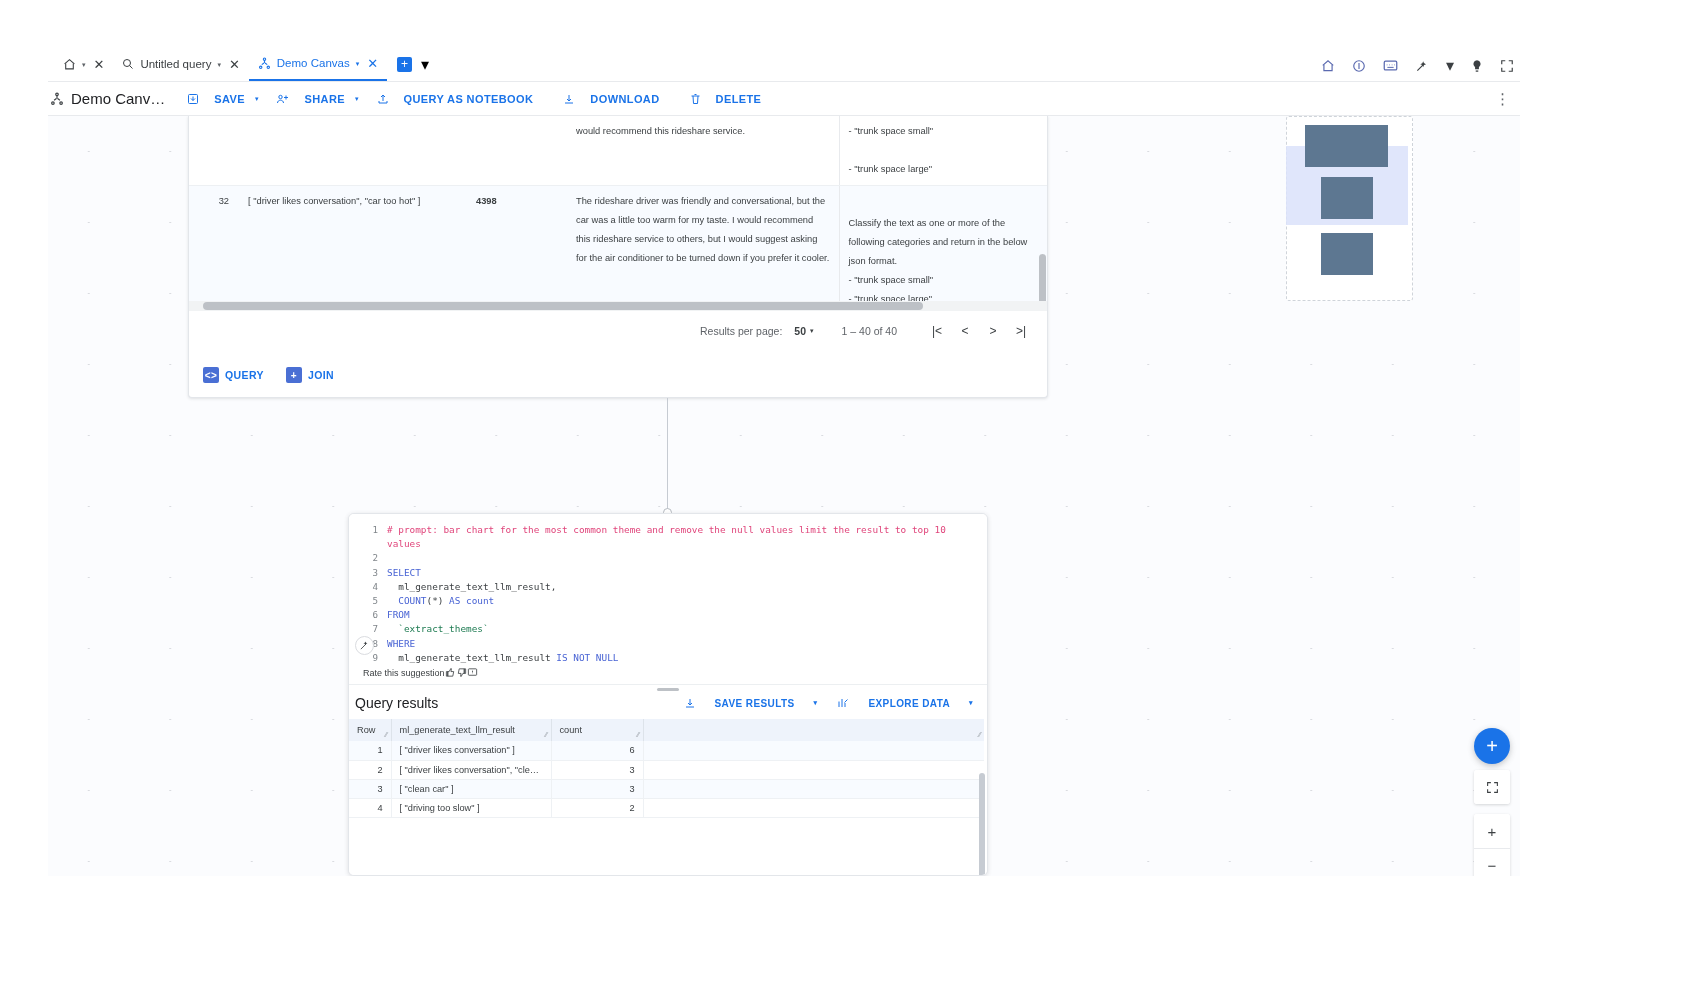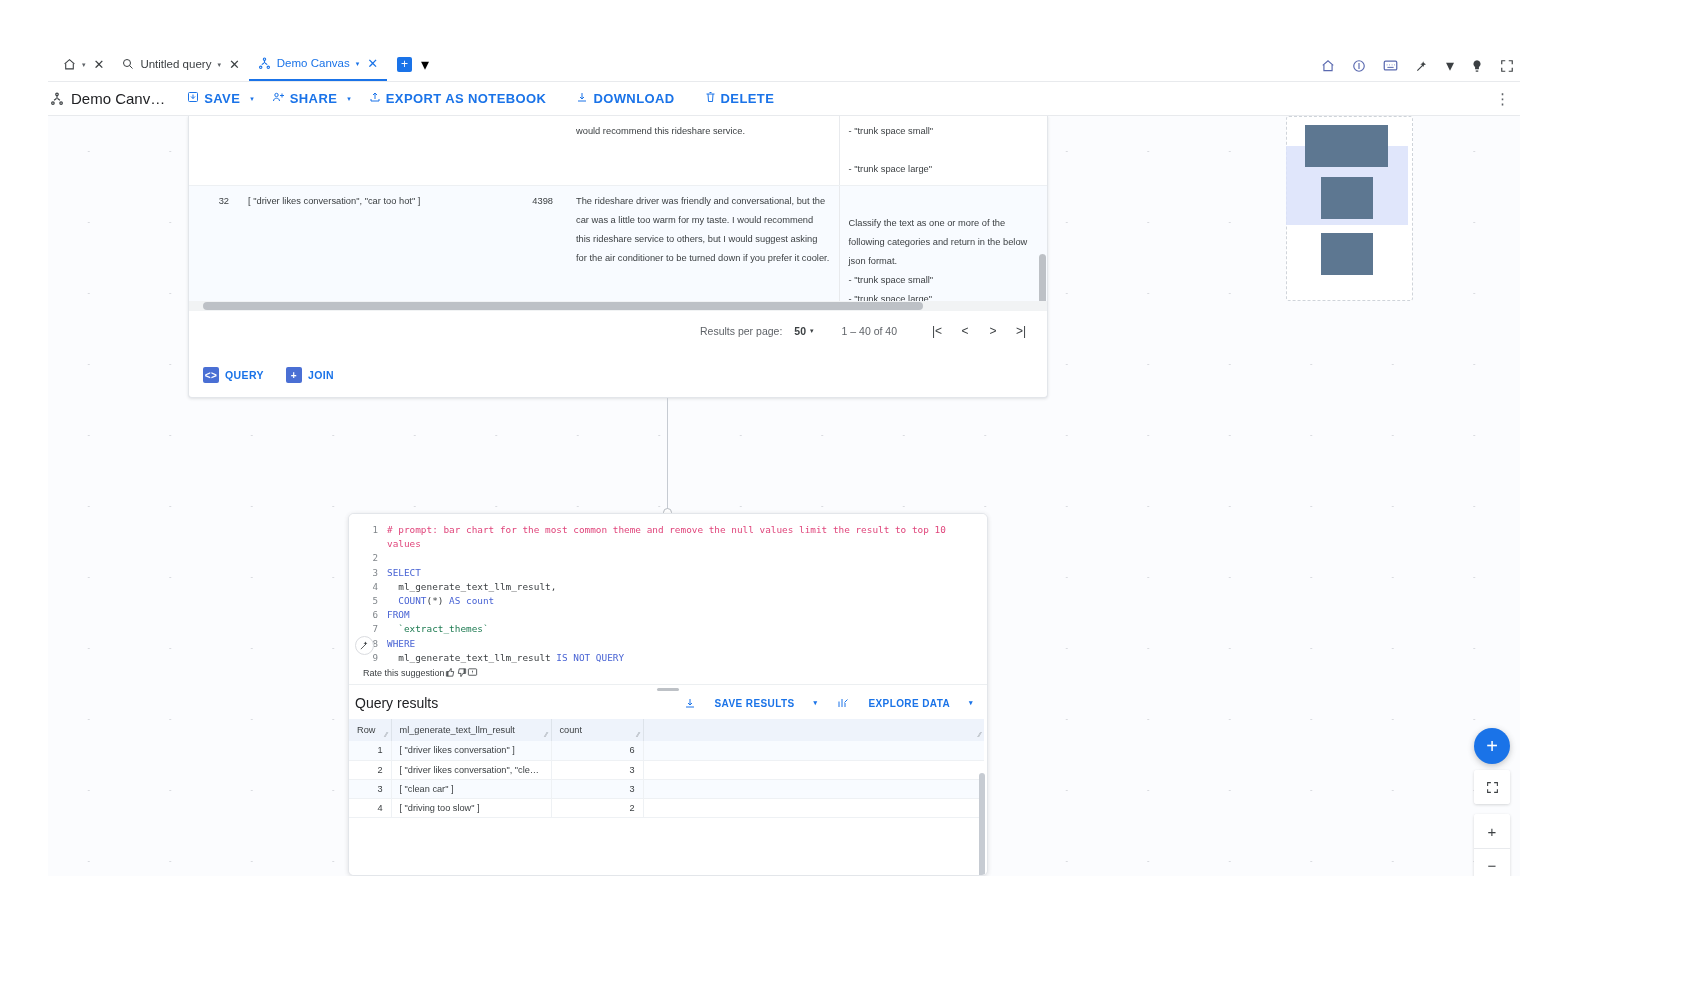--- a/index.html
+++ b/index.html
@@ -65,22 +65,22 @@
     gap: 0px;
     padding: 0 8px 0 2px;
     border-bottom: 1px solid #e8eaed;
     position: relative;
   }
   .tb-title {
     display: flex; align-items: center; gap: 7px;
     font-size: 15px; color: #202124; margin-right: 14px; white-space: nowrap;
   }
   .tb-btn {
-    display: flex; align-items: flex-start; gap: 5px;
-    color: #1a73e8; font-size: 13px; font-weight: bold;
+    display: flex; align-items: flex-end; gap: 15px;
+    color: #1a73e8; font-size: 11px; font-weight: bold;
     letter-spacing: .4px; padding: 4px 8px; cursor: pointer;
     white-space: nowrap;
   }
   .tb-caret { font-size: 7px; color: #1a73e8; padding: 0 10px 0 2px; cursor:pointer; }
   .tb-more { position: absolute; right: 10px; color: #5f6368; font-size: 15px; letter-spacing:0; line-height: 4px; cursor:pointer;}
 
   
   .canvas {
     position: relative;
     width: 1472px; height: 760px;
@@ -104,21 +104,21 @@
   }
   .dtable { width: 100%; border-collapse: collapse; table-layout: fixed; }
   .dtable td {
     font-size: 9.3px; color: #3c4043; vertical-align: top;
     padding: 6px 9px; line-height: 19px;
     border-bottom: 1px solid #edf0f3;
   }
   .dtable tr.alt td { background: #f8fbff; }
   .col-row { width: 50px; text-align: right; padding-right: 10px !important; }
   .col-arr { width: 228px; }
-  .col-num { width: 100px; text-align: right; padding-right: 14px !important;}
+  .col-num { width: 100px; padding-right: 14px !important; font-weight: bold;}
   .col-txt { width: 272px; border-right: 1px solid #e8eaed; }
   .col-cls { width: 212px; }
   .clip { overflow: hidden; }
 
   .hscroll-track {
     height: 10px; background: #f1f3f4; position: relative; flex: none;
   }
   .hscroll-thumb {
     position: absolute; left: 14px; top: 1px; height: 8px; width: 720px;
     background: #bdc1c6; border-radius: 4px;
@@ -409,21 +409,21 @@
     </div>
     <span class="tb-caret">▾</span>
 
     <div class="tb-btn">
       <span class="ico">
         <svg width="12" height="12" viewBox="0 0 24 24" fill="none" stroke="#1a73e8" stroke-width="2">
             <path d="M12 16V4M8 8l4-4 4 4"></path>
             <path d="M4 16v4h16v-4"></path>
           </svg>
       </span>
-      <span>EXPORT AS NOTEBOOK</span>
+      <span>QUERY AS NOTEBOOK</span>
     </div>
 
     <div class="tb-btn" style="margin-left:14px;">
       <span class="ico">
         <svg width="12" height="12" viewBox="0 0 24 24" fill="none" stroke="#1a73e8" stroke-width="2">
             <path d="M12 4v12M8 12l4 4 4-4"></path>
             <path d="M4 20h16"></path>
           </svg>
       </span>
       <span>DOWNLOAD</span>
@@ -543,21 +543,21 @@
           <div class="cl">
             <span class="gut">7</span>
             <span class="src str">  `extract_themes`</span>
           </div>
           <div class="cl">
             <span class="gut">8</span>
             <span class="src kw">WHERE</span>
           </div>
           <div class="cl">
             <span class="gut">9</span>
-            <span class="src"><span class="idt">  ml_generate_text_llm_result </span><span class="kw">IS NOT QUERY</span></span>
+            <span class="src"><span class="idt">  ml_generate_text_llm_result </span><span class="kw">IS NOT NULL</span></span>
           </div>
         </div>
 
         <div class="magic-badge">
           <svg width="11" height="11" viewBox="0 0 24 24" fill="none" stroke="#3c4043" stroke-width="1.8">
               <path d="M4 20L16 8"></path>
               <path d="M14 3l1.3 3L18.5 7l-3.2 1.3L14 11.5l-1.3-3.2L9.5 7l3.2-1z" fill="#3c4043" stroke="none"></path>
             </svg>
         </div>
 

